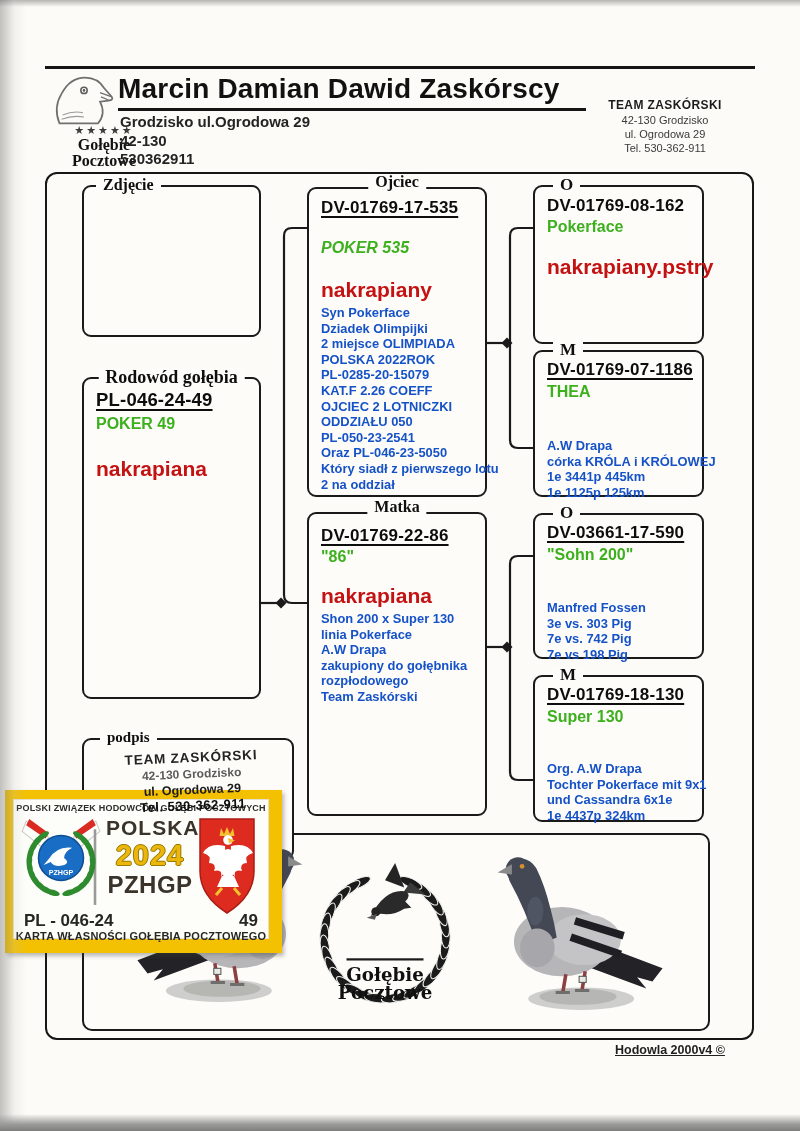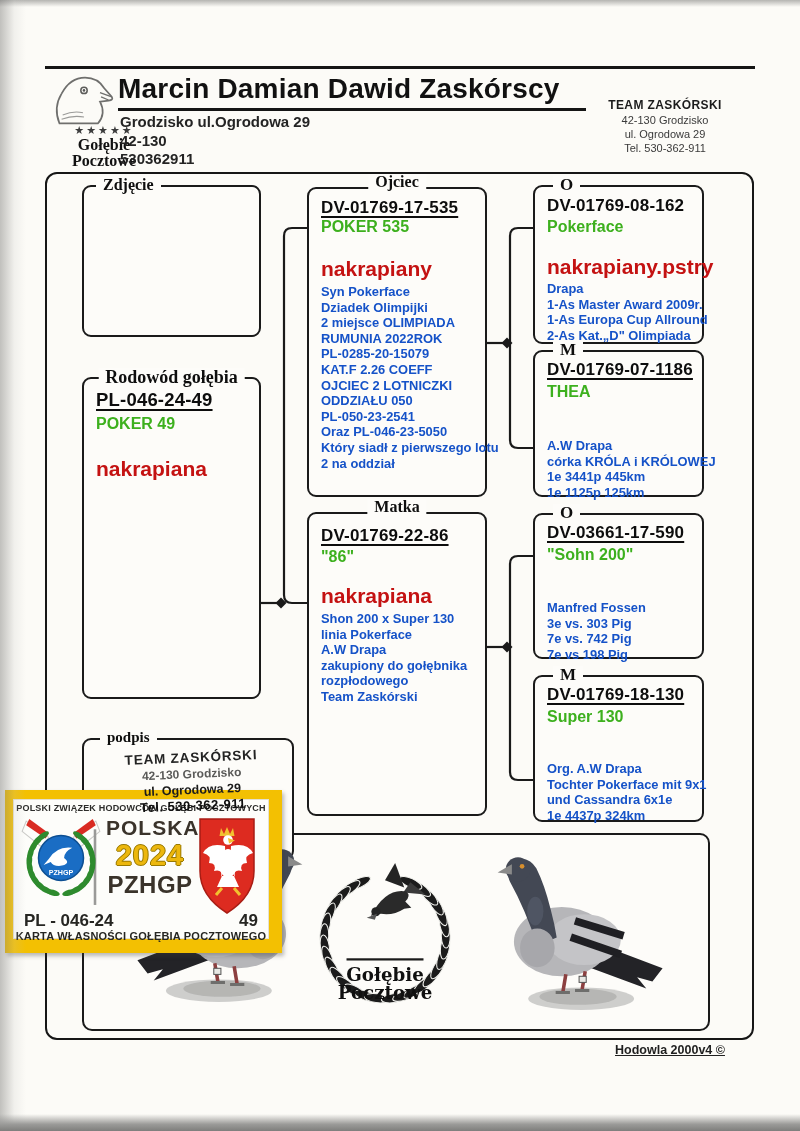--- a/index.html
+++ b/index.html
@@ -137,27 +137,27 @@
       <div class="ring xl">PL-046-24-49</div>
       <div class="bname" style="margin-top:4px;">POKER 49</div>
       <div class="bcolor" style="margin-top:24px;">nakrapiana</div>
     </div>
   </div>
 
   <div class="pbox" style="left:307px;top:187px;width:176px;height:306px;">
     <span class="lbl big">Ojciec</span>
     <div class="inner" style="padding-top:9px;">
       <div class="ring">DV-01769-17-535</div>
-      <div class="bname" style="margin-top:0;">POKER 535</div>
+      <div class="bname" style="margin-top:21px;font-style:italic;">POKER 535</div>
       <div class="bcolor" style="margin-top:21px;">nakrapiany</div>
       <div class="blines" style="margin-top:3px;">
         <div>Syn Pokerface</div>
           <div>Dziadek Olimpijki</div>
         <div>2 miejsce OLIMPIADA</div>
-          <div>RUMUNIA 2022ROK</div>
+          <div>POLSKA 2022ROK</div>
         <div>PL-0285-20-15079</div>
           <div>KAT.F 2.26 COEFF</div>
         <div>OJCIEC 2 LOTNICZKI</div>
           <div>ODDZIAŁU 050</div>
         <div>PL-050-23-2541</div>
           <div>Oraz PL-046-23-5050</div>
         <div>Który siadł z pierwszego lotu</div>
           <div>2 na oddział</div>
       </div>
     </div>
@@ -179,26 +179,20 @@
       </div>
     </div>
   </div>
 
   <div class="pbox" style="left:533px;top:185px;width:167px;height:155px;">
     <span class="lbl tag">O</span>
     <div class="inner" style="padding-top:9px;">
       <div class="ring noline">DV-01769-08-162</div>
       <div class="bname" style="margin-top:2px;">Pokerface</div>
       <div class="bcolor" style="margin-top:19px;">nakrapiany.pstry</div>
-      <div class="blines" style="margin-top:2px;">
-        <div>Drapa</div>
-          <div>1-As Master Award 2009r.</div>
-        <div>1-As Europa Cup Allround</div>
-          <div>2-As Kat.„D"  Olimpiada</div>
-      </div>
     </div>
   </div>
 
   <div class="pbox" style="left:533px;top:350px;width:167px;height:143px;">
     <span class="lbl tag">M</span>
     <div class="inner" style="">
       <div class="ring">DV-01769-07-1186</div>
       <div class="bname" style="margin-top:3px;">THEA</div>
       <div class="blines" style="margin-top:37px;">
         <div>A.W Drapa</div>

